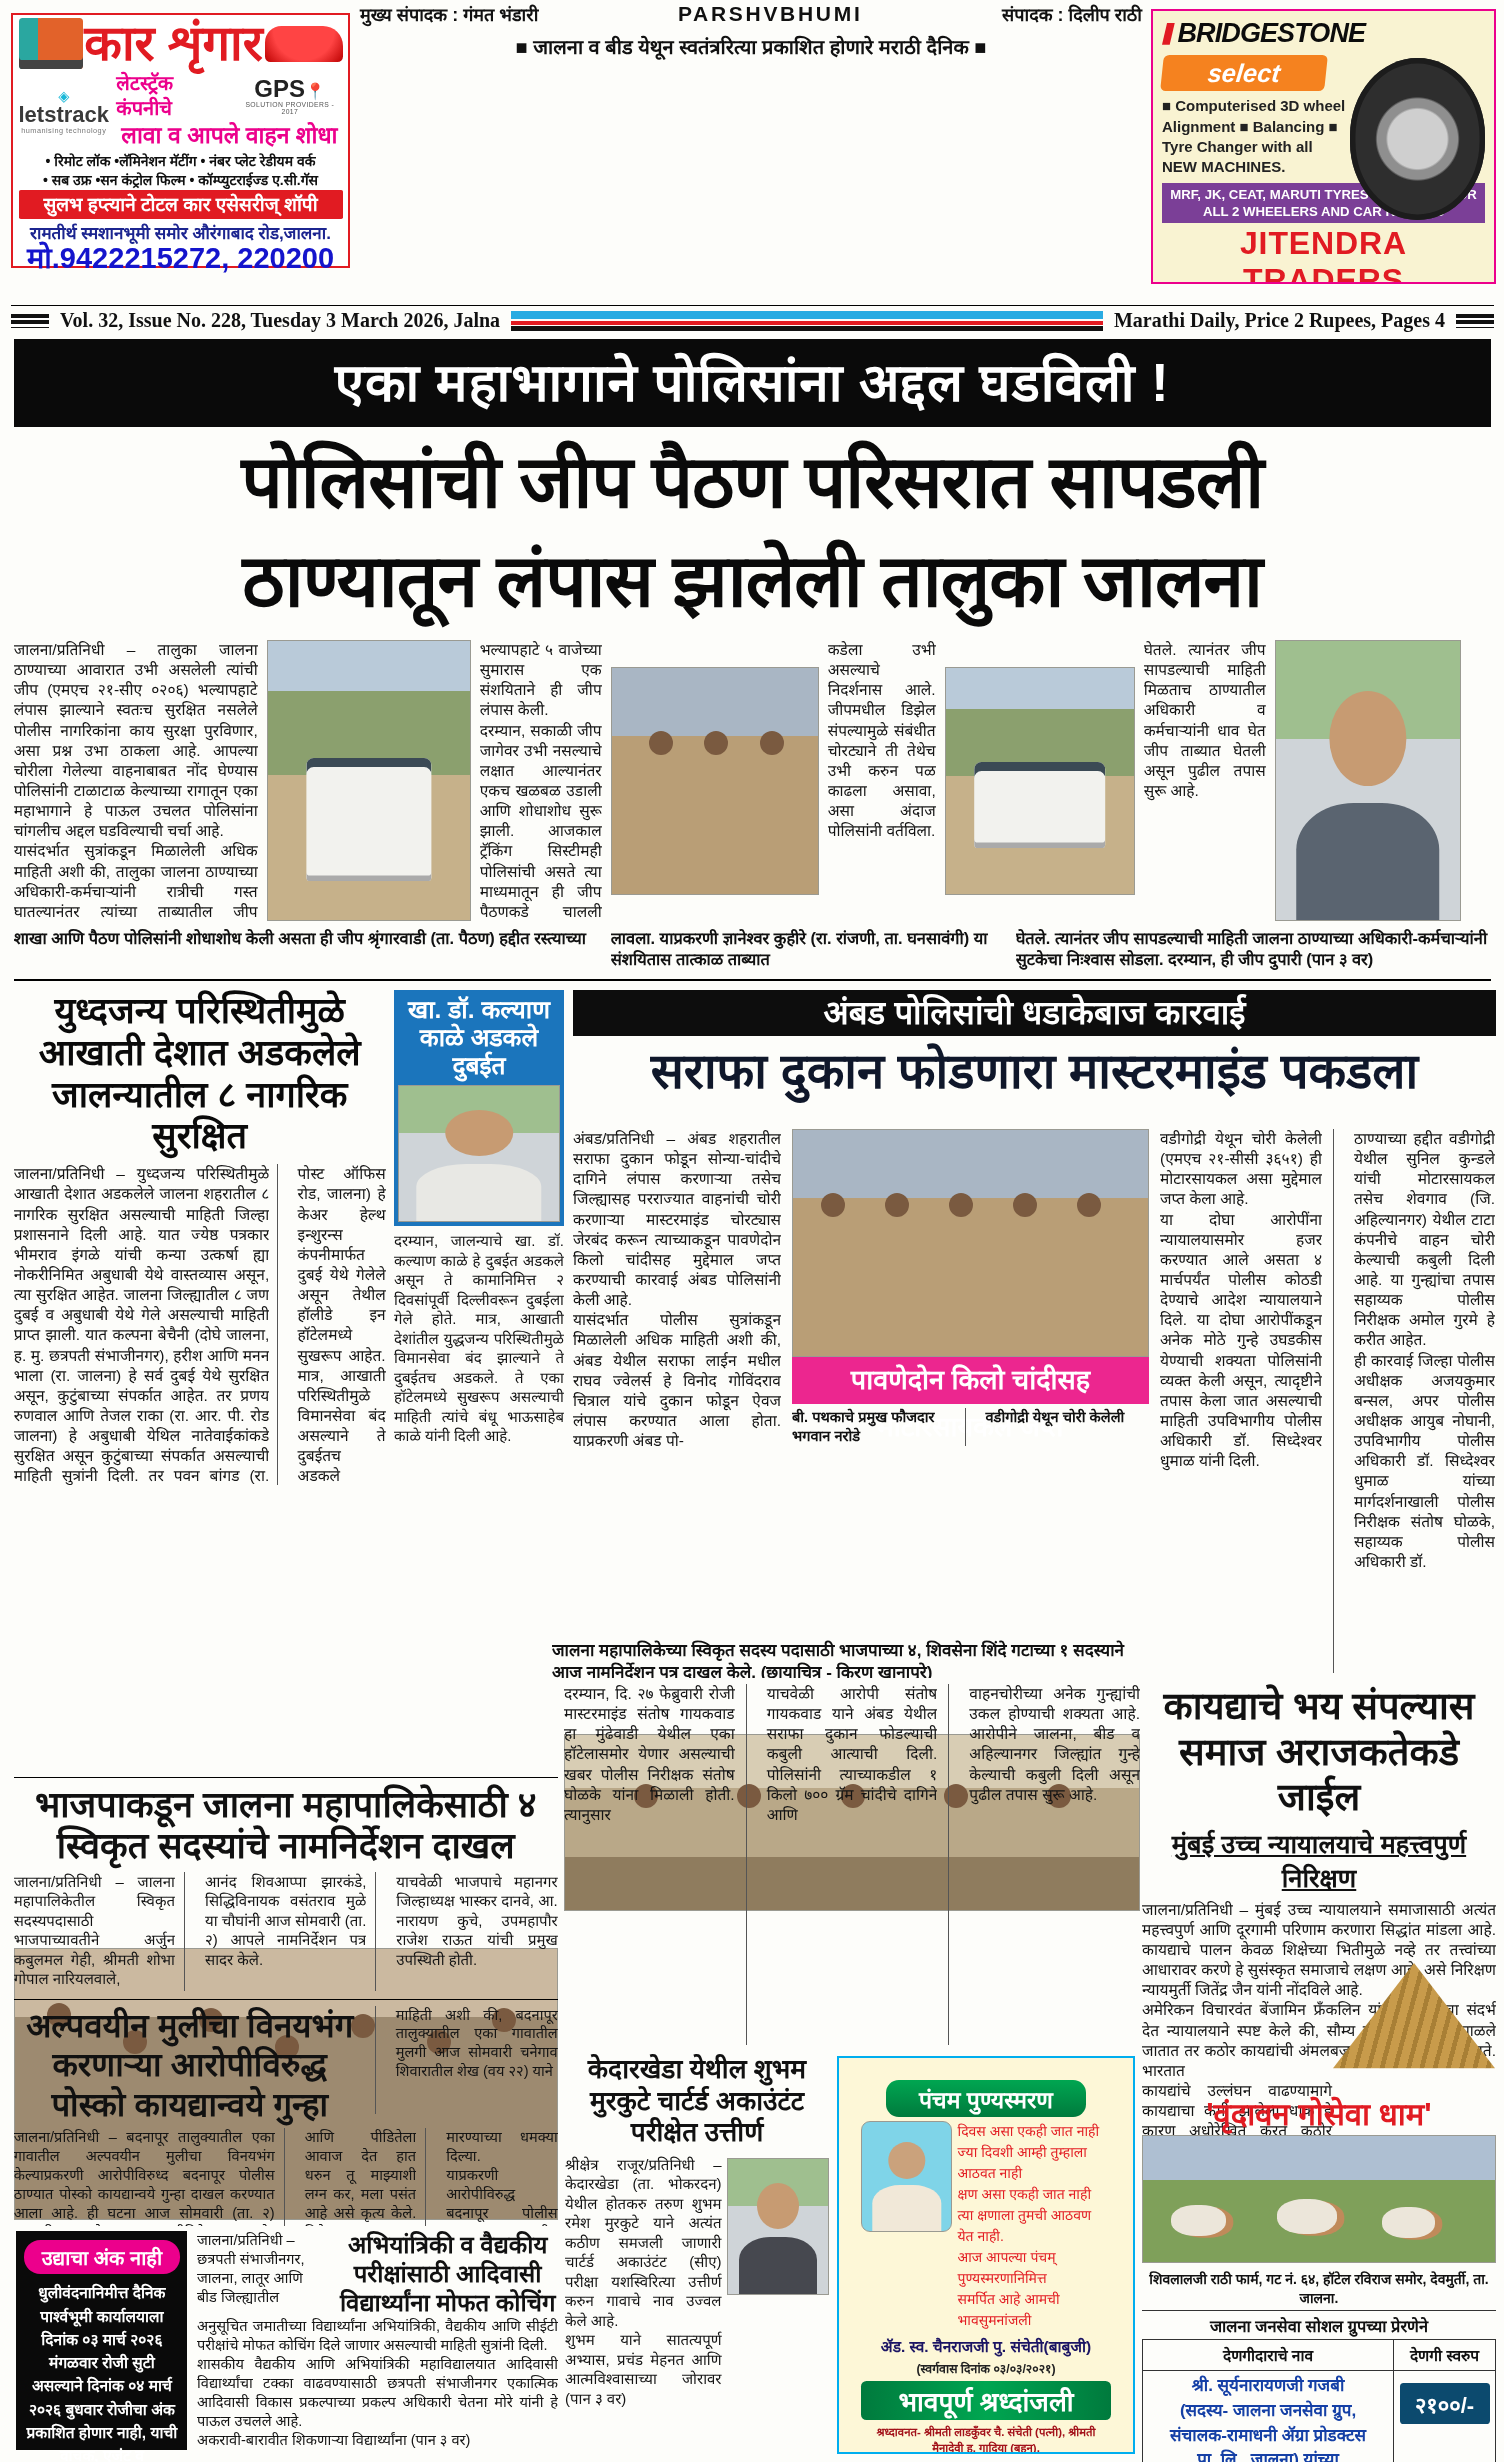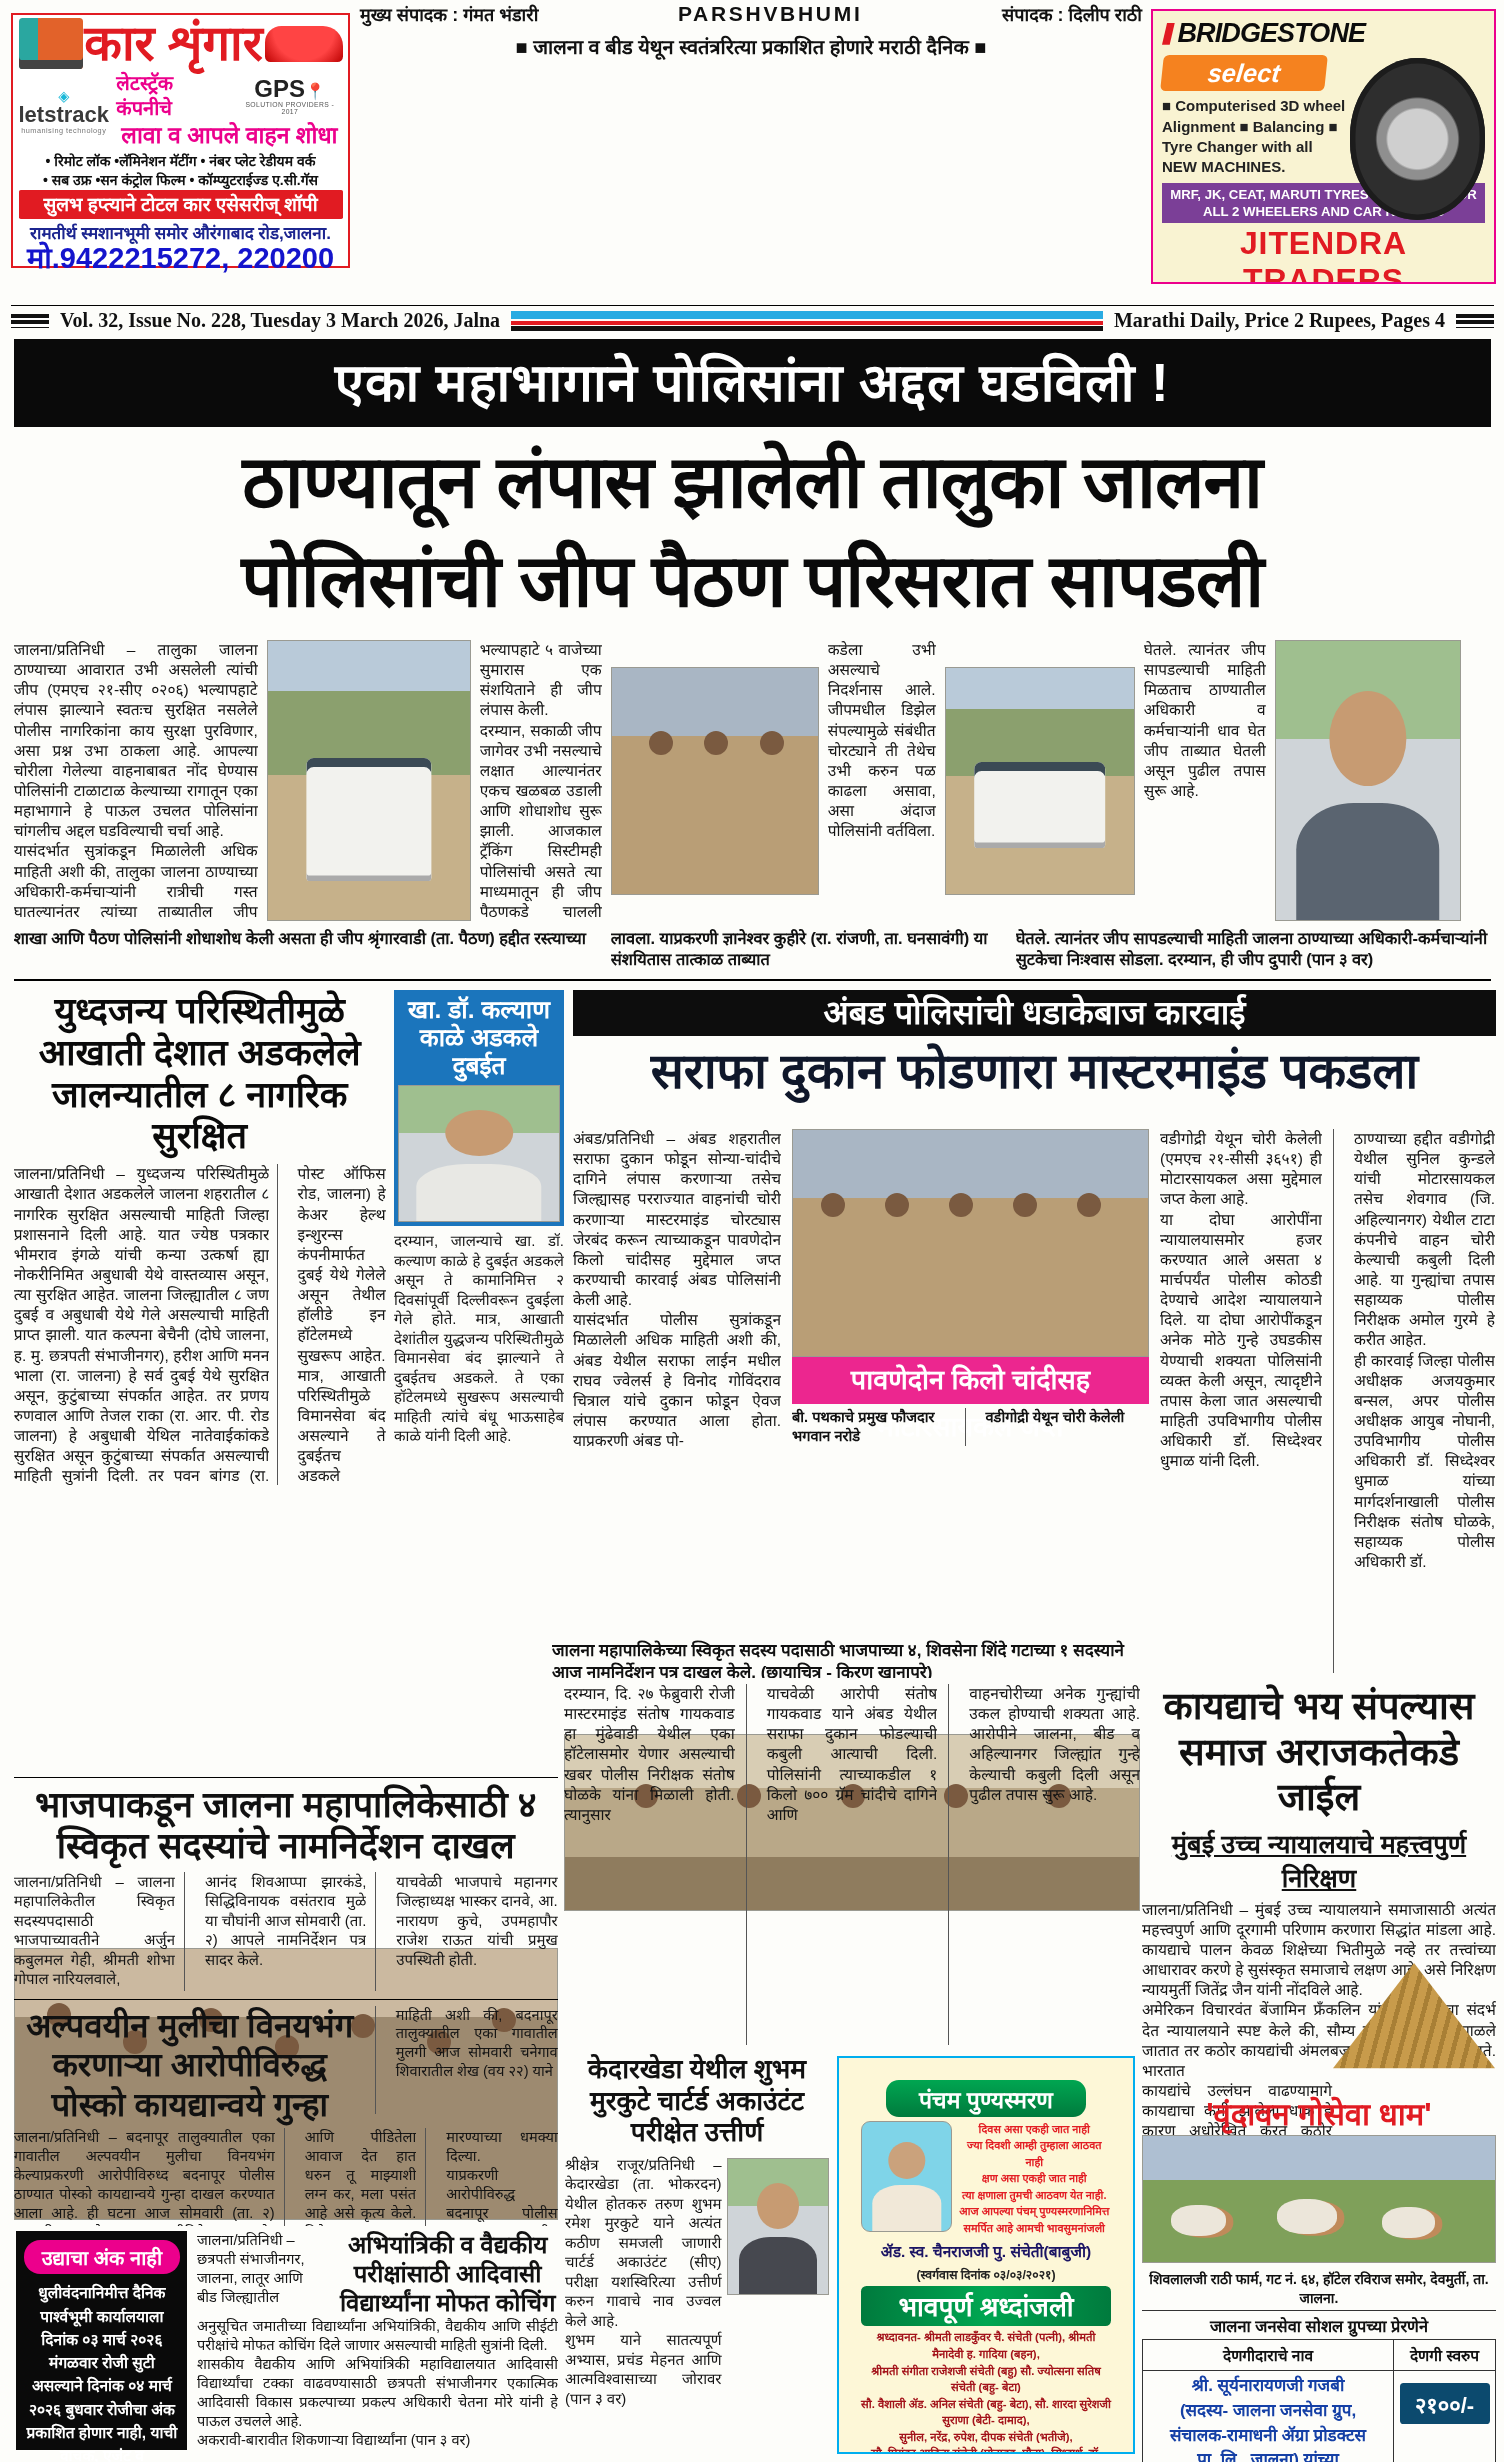--- a/index.html
+++ b/index.html
@@ -77,21 +77,21 @@
   .sub-court{font-weight:bold;font-size:25.5px;text-align:center;text-decoration:underline;margin:5.5px 0}
   .colrule{border-left:0.9px solid #555;padding-left:20px}
   
   .noissue{background:#0a0a0a;padding:9px 7.3px;display:flex;flex-direction:column;gap:7.3px}
   .noissue-pill{background:#ec008c;color:#fff;font-weight:900;font-size:20px;text-align:center;border-radius:16.4px;padding:3.6px 1.8px}
   .noissue-body{color:#fff;font-weight:bold;font-size:15.5px;text-align:center;line-height:1.5;white-space:pre-line}
   .h-coach{font-weight:900;font-size:24px;line-height:1.2;text-align:center}
   .h-ca{font-weight:900;font-size:26.4px;line-height:1.2;text-align:center}
   .obit{border:2.7px solid #00aeef;background:#fdf7d7;padding:22px;display:flex;flex-direction:column;gap:3.6px;overflow:hidden}
   .obit-head{background:linear-gradient(180deg,#00a651,#007a3d);color:#fff;font-weight:900;font-size:23px;text-align:center;border-radius:12.8px;padding:2.7px 0;width:80%;margin:0 auto}
-  .obit-poem{color:#e31e24;font-weight:bold;font-size:11px;text-align:center;line-height:1.5;white-space:pre-line}
+  .obit-poem{color:#e31e24;font-weight:normal;font-size:14px;text-align:left;line-height:1.5;white-space:pre-line}
   .obit-name{color:#1b1464;font-weight:900;font-size:15.5px;text-align:center}
   .obit-death{font-size:12.3px;font-weight:bold;text-align:center;color:#222}
   .obit-bar{background:linear-gradient(90deg,#007a3d,#00a651,#007a3d);color:#fff;font-weight:900;font-size:26.4px;text-align:center;border-radius:5.5px;padding:1.8px 0}
   .obit-fam{color:#a3121a;font-weight:bold;font-size:11.4px;text-align:center;line-height:1.45;white-space:pre-line}
   .cowad-title{color:#e11b22;font-weight:900;font-size:31px;text-align:center;line-height:1.05}
   .cowad-addr{font-weight:bold;font-size:14px;text-align:center;border-bottom:1.8px solid #333;padding:2.7px 0}
   .cowad-pres{font-weight:900;font-size:16.4px;text-align:center;padding:2.7px 0;border-bottom:1.8px solid #333}
   .cowtable{border:1.8px solid #333;border-top:0}
   .cowtable .trow{display:flex;border-bottom:1.8px solid #333}
   .cowtable .trow:last-child{border-bottom:0}
@@ -165,22 +165,22 @@
         <div></div>
         <div></div>
         <div></div>
       </div>
     <div>Marathi Daily, Price 2 Rupees, Pages 4</div>
     <div class="stripes"></div>
   </div>
 
   <div class="abs banner" style="left:13.7px;top:339px;width:1477px">एका महाभागाने पोलिसांना अद्दल घडविली !</div>
   <div class="abs" style="left:13.7px;top:432px;width:1477px">
+    <div class="lead-line">पोलिसांची जीप पैठण परिसरात सापडली</div>
     <div class="lead-line">ठाण्यातून लंपास झालेली तालुका जालना</div>
-    <div class="lead-line">पोलिसांची जीप पैठण परिसरात सापडली</div>
   </div>
 
   <div class="abs" style="left:13.7px;top:640px;width:1477px;height:281px;display:flex;gap:9px">
     <div class="txt" style="width:244px">जालना/प्रतिनिधी – तालुका जालना ठाण्याच्या आवारात उभी असलेली त्यांची जीप (एमएच २१-सीए ०२०६) भल्यापहाटे लंपास झाल्याने स्वतःच सुरक्षित नसलेले पोलीस नागरिकांना काय सुरक्षा पुरविणार, असा प्रश्न उभा ठाकला आहे. आपल्या चोरीला गेलेल्या वाहनाबाबत नोंद घेण्यास पोलिसांनी टाळाटाळ केल्याच्या रागातून एका महाभागाने हे पाऊल उचलत पोलिसांना चांगलीच अद्दल घडविल्याची चर्चा आहे.
 यासंदर्भात सुत्रांकडून मिळालेली अधिक माहिती अशी की, तालुका जालना ठाण्याच्या अधिकारी-कर्मचाऱ्यांनी रात्रीची गस्त घातल्यानंतर त्यांच्या ताब्यातील जीप ठाण्याच्या आवारात उभी केली होती.</div>
     <div class="ph ph-outdoor" style="width:204px">
         <div class="ph-vehicle"></div>
       </div>
     <div class="txt" style="width:122px">भल्यापहाटे ५ वाजेच्या सुमारास एक संशयिताने ही जीप लंपास केली.
 दरम्यान, सकाळी जीप जागेवर उभी नसल्याचे लक्षात आल्यानंतर एकच खळबळ उडाली आणि शोधाशोध सुरू झाली. आजकाल ट्रॅकिंग सिस्टीमही पोलिसांची असते त्या माध्यमातून ही जीप पैठणकडे चालली असल्याचे पोलिसांना कळाले. त्यानुसार वरिष्ठ पोलीस अधिकाऱ्यांच्या संपर्कानंतर ग्रामीण पोलिसांची गस्तीपथके जीपचा शोध घेण्यासाठी विविध दिशांनी रवाना झाली.</div>

